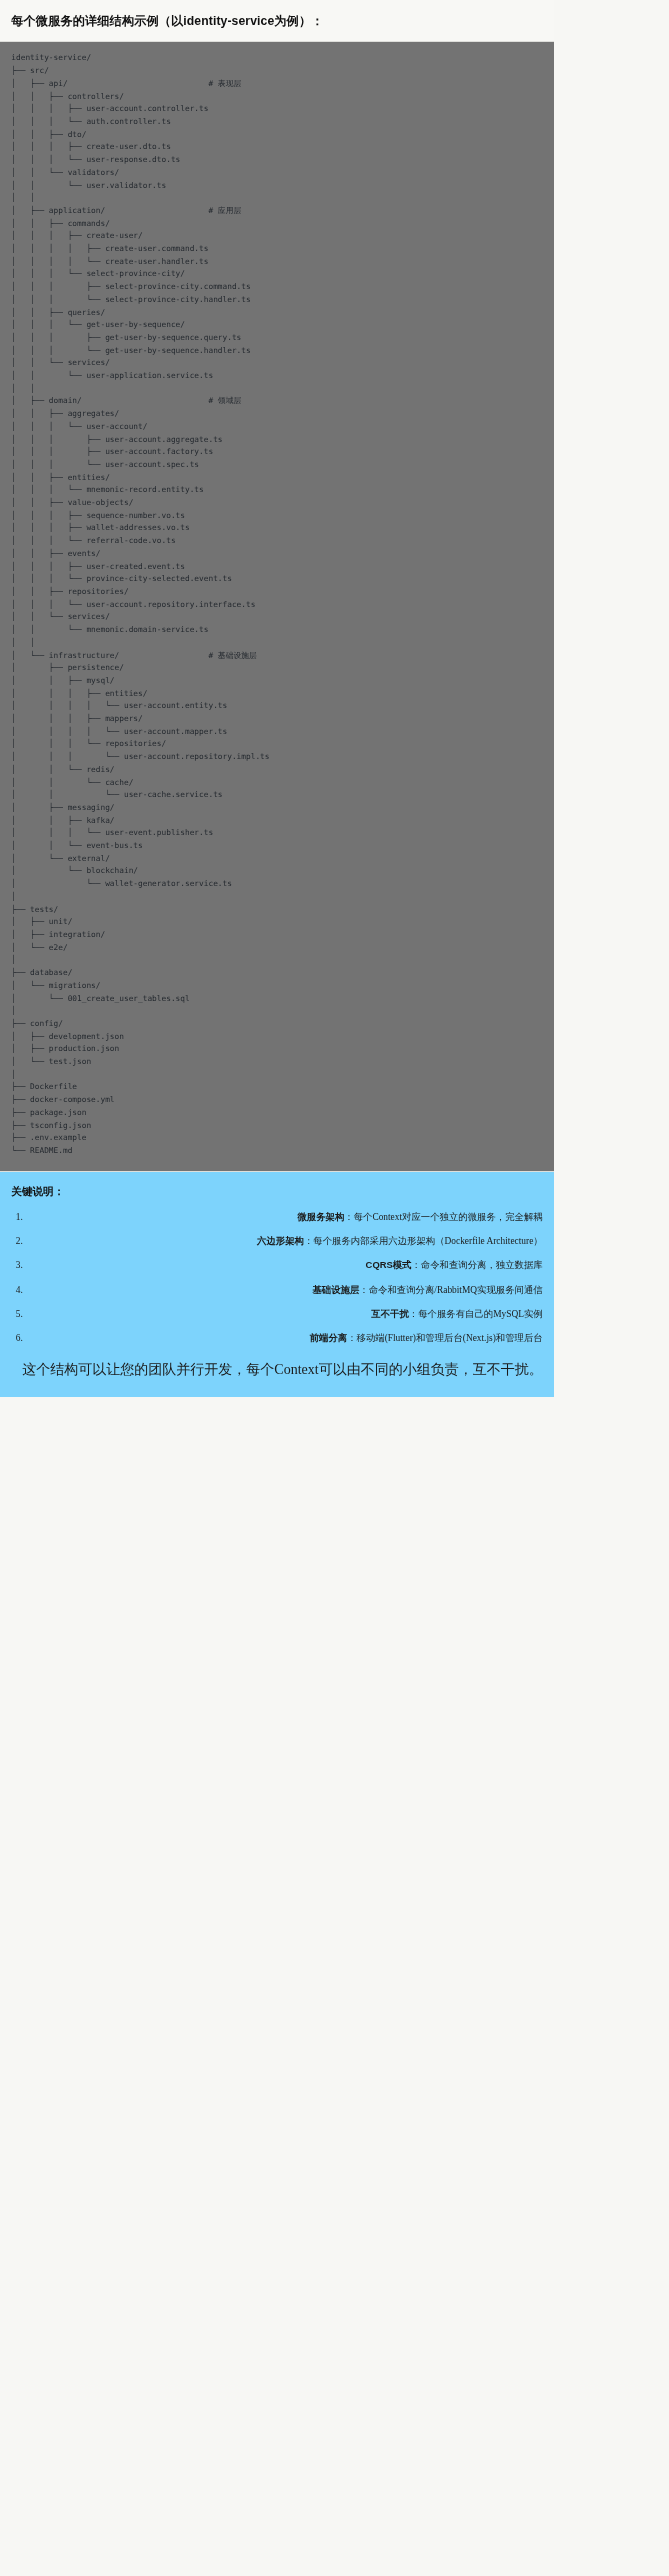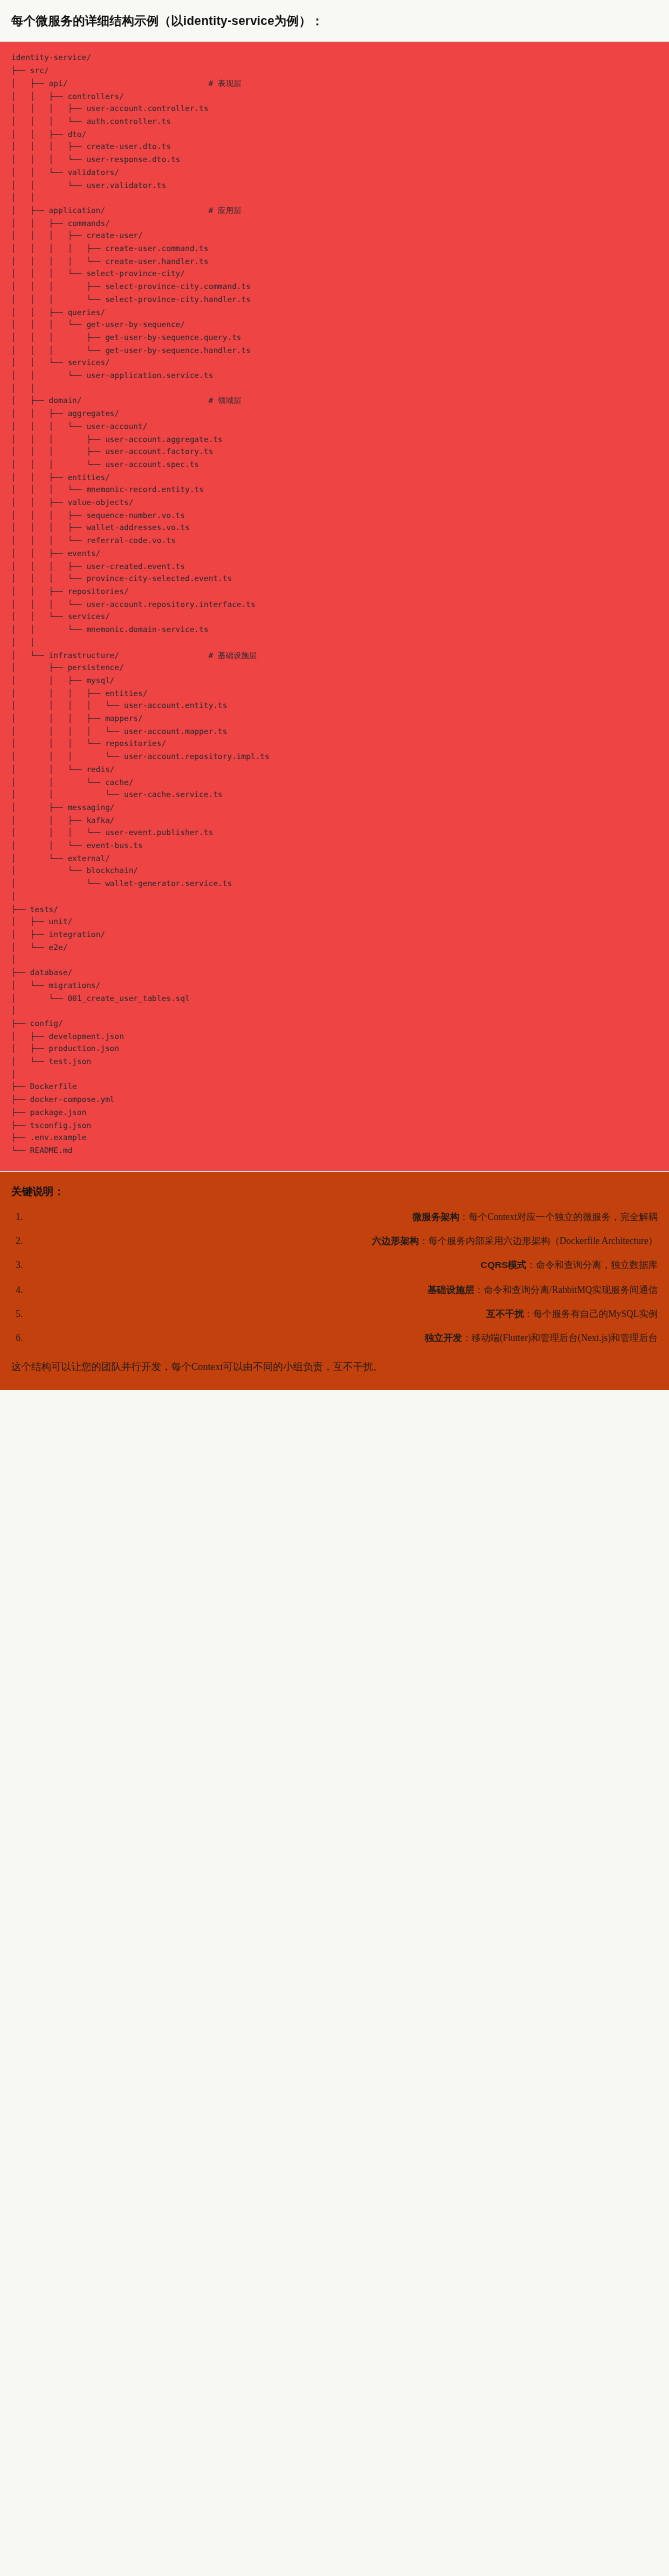--- a/index.html
+++ b/index.html
@@ -7,21 +7,21 @@
     padding: 0;
     background: #f7f7f4;
   }
   body {
     width: 669px;
     font-family: "Liberation Serif", "DejaVu Serif", serif;
     color: #1b1b1b;
     -webkit-font-smoothing: antialiased;
   }
   .page {
-    width: 669px;
+    width: 554px;
     box-sizing: border-box;
     background: #f8f8f5;
   }
   
   .doc-header {
     box-sizing: border-box;
     padding: 12.5px 11.3px 12.5px 11.3px;
     border-bottom: 0.6px solid #dededa;
     background: #f8f8f5;
   }
@@ -31,38 +31,38 @@
     font-size: 12.2px;
     font-weight: bold;
     letter-spacing: 0.1px;
     line-height: 1.35;
     color: #111;
   }
   
   .tree-block {
     box-sizing: border-box;
     padding: 10px 11.3px 13.8px 11.3px;
-    background: #ef4444;
+    background: #737373;
     border-bottom: 0.6px solid #dededa;
   }
   pre.tree {
     margin: 0;
     font-family: "DejaVu Sans Mono", "Liberation Mono", monospace;
     font-size: 7.8px;
     line-height: 12.7px;
     color: #24292f;
     white-space: pre;
     letter-spacing: 0px;
     tab-size: 4;
   }
   
   .notes-block {
     box-sizing: border-box;
     padding: 12.5px 11.3px 16.3px 11.3px;
-    background: #c2410c;
+    background: #7dd3fc;
   }
   .notes-title {
     margin: 0 0 11.3px 0;
     font-family: "Liberation Sans", "DejaVu Sans", sans-serif;
     font-size: 10.6px;
     font-weight: bold;
     color: #111;
   }
   ol.notes-list {
     margin: 0 0 0 0;
@@ -81,23 +81,24 @@
   }
   ol.notes-list li .k {
     font-family: "Liberation Sans", "DejaVu Sans", sans-serif;
     font-weight: bold;
   }
   ol.notes-list li .v {
     font-family: "Liberation Serif", "DejaVu Serif", serif;
   }
   .closing {
     margin: 13.8px 0 0 0;
-    font-size: 10px;
+    font-size: 14px;
     line-height: 1.55;
     color: #1b1b1b;
+    text-align: right;
   }
 </style>
 </head>
 <body>
 
 <div class="page">
 
   <header class="doc-header">
     <h1>每个微服务的详细结构示例（以identity-service为例）：</h1>
   </header>
@@ -193,19 +194,19 @@
   </section>
 
   <section class="notes-block">
     <h2 class="notes-title">关键说明：</h2>
     <ol class="notes-list" id="notes-list">
         <li><span class="k">微服务架构</span><span class="v">：</span><span class="v">每个Context对应一个独立的微服务，完全解耦</span></li>
         <li><span class="k">六边形架构</span><span class="v">：</span><span class="v">每个服务内部采用六边形架构（Dockerfile Architecture）</span></li>
         <li><span class="k">CQRS模式</span><span class="v">：</span><span class="v">命令和查询分离，独立数据库</span></li>
         <li><span class="k">基础设施层</span><span class="v">：</span><span class="v">命令和查询分离/RabbitMQ实现服务间通信</span></li>
         <li><span class="k">互不干扰</span><span class="v">：</span><span class="v">每个服务有自己的MySQL实例</span></li>
-        <li><span class="k">独立开发</span><span class="v">：</span><span class="v">移动端(Flutter)和管理后台(Next.js)和管理后台</span></li>
+        <li><span class="k">前端分离</span><span class="v">：</span><span class="v">移动端(Flutter)和管理后台(Next.js)和管理后台</span></li>
       </ol>
     <p class="closing">这个结构可以让您的团队并行开发，每个Context可以由不同的小组负责，互不干扰。</p>
   </section>
 
 </div>
 
 
 </body></html>

